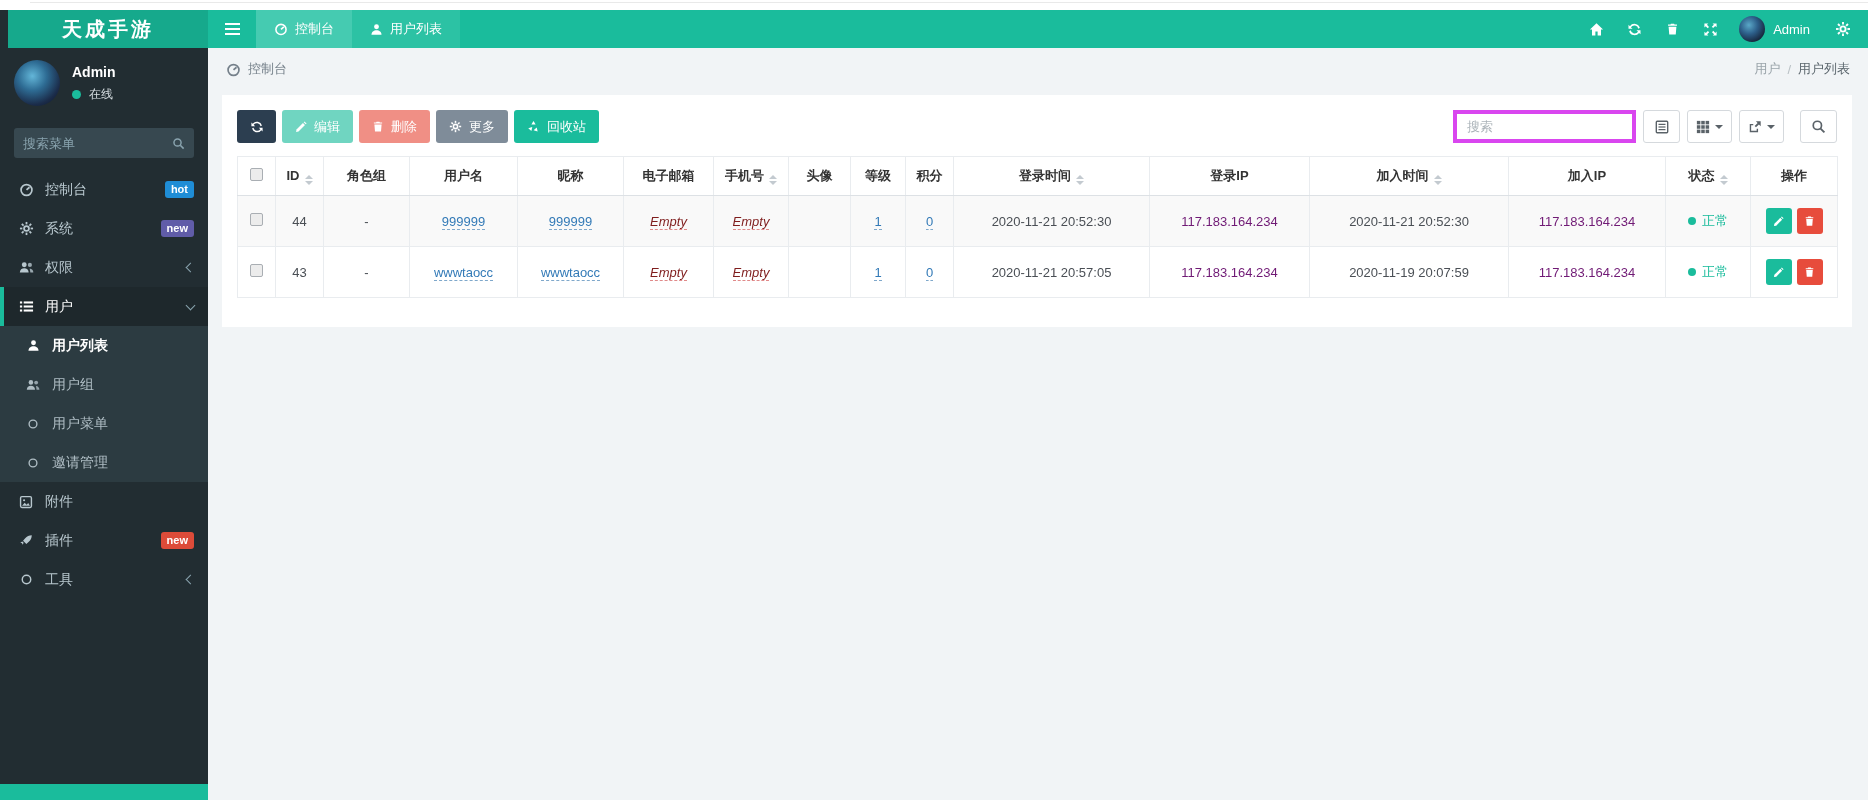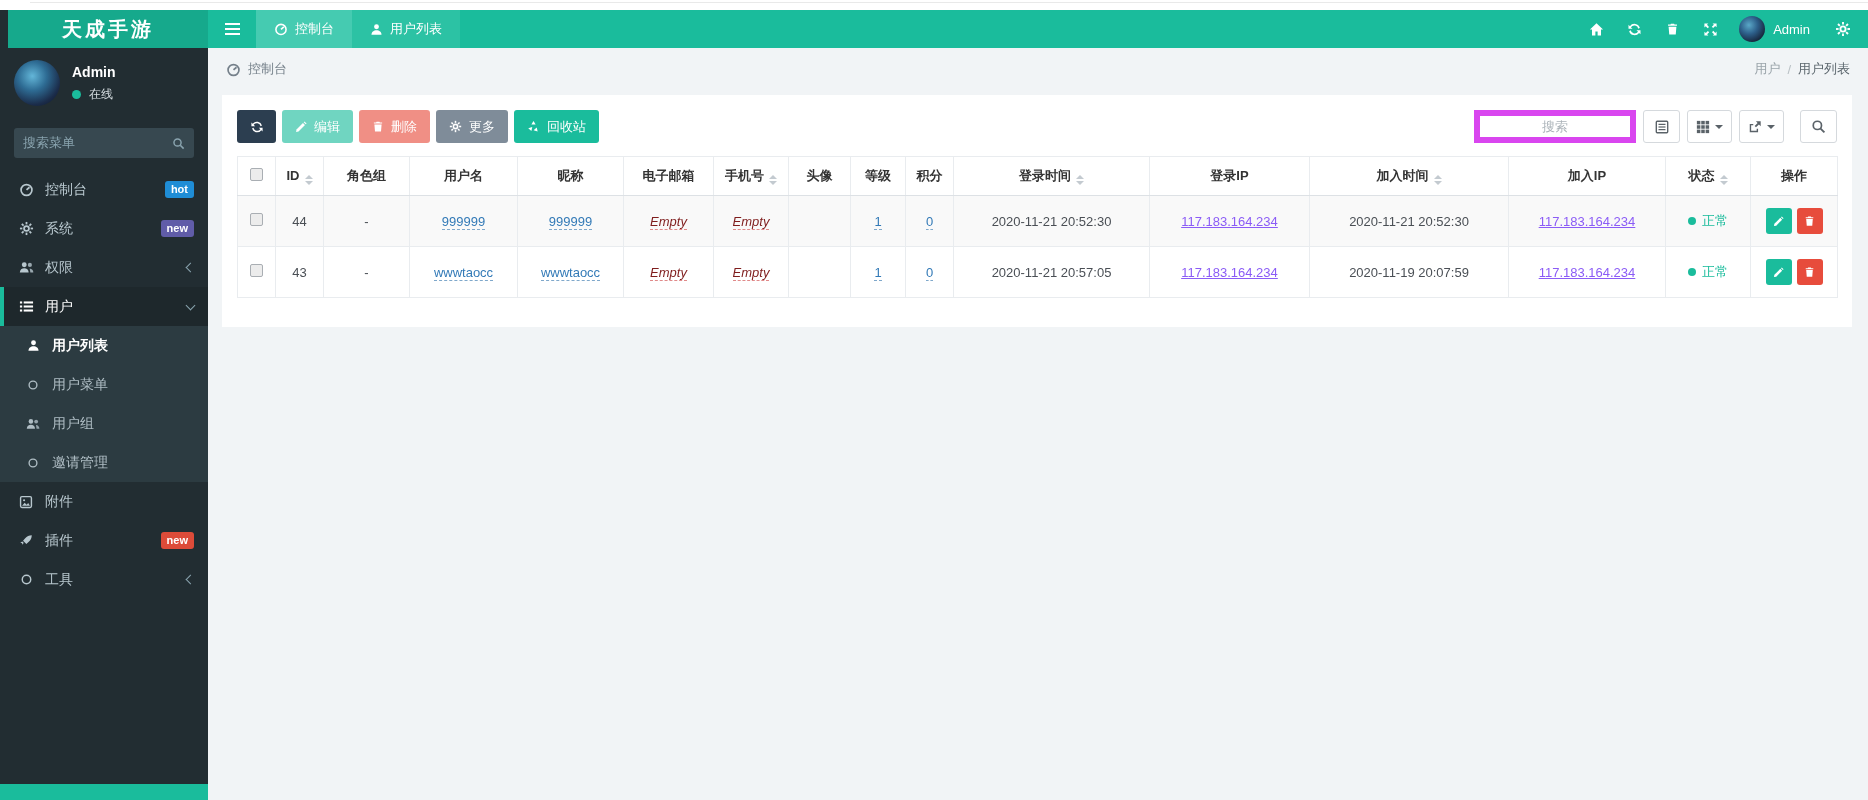--- a/index.html
+++ b/index.html
@@ -32,21 +32,21 @@
   
   .sidebar { position:absolute; top:48px; left:0; bottom:16px; width:208px; background:#222d32; color:#b8c7ce; }
   .sidebar-bottom-strip { position:absolute; left:0; bottom:0; width:208px; height:16px; background:#1abc9c; }
   .user-panel { display:flex; gap:12px; padding:12px 14px 10px; align-items:center; }
   .sb-avatar { width:46px; height:46px; border-radius:50%; flex:none;
     background:radial-gradient(circle at 40% 35%, #63b6d8 0%, #2e6c94 35%, #1b2c4a 70%, #0b121e 100%); }
   .sb-name { color:#fff; font-weight:bold; font-size:14px; margin-bottom:6px; }
   .sb-status { display:flex; align-items:center; gap:8px; font-size:12px; color:#d9e0e4; }
   .dot { width:9px; height:9px; border-radius:50%; background:#1abc9c; display:inline-block; }
   .sb-search { margin:12px 14px 12px; height:30px; background:#374850; border-radius:3px; display:flex; align-items:center; padding:0 9px; }
-  .sb-search input { flex:1; background:transparent; border:none; outline:none; color:#ccc; font-size:13px; font-family:Liberation Serif, serif; min-width:0; }
+  .sb-search input { flex:1; background:transparent; border:none; outline:none; color:#ccc; font-size:13px; font-family:Liberation Sans, sans-serif; min-width:0; }
   .sb-search input::placeholder { color:#8aa4af; }
   .sb-search .icon { color:#8aa4af; cursor:pointer; }
   .menu { list-style:none; }
   .mi { height:39px; display:flex; align-items:center; gap:10px; padding:0 14px 0 17px; font-size:14px; cursor:pointer; }
   .mi .icon { width:18px; display:flex; justify-content:center; color:#b8c7ce; }
   .mi-active { background:#1e282c; border-left:4px solid #1abc9c; padding-left:13px; color:#fff; }
   .mi-active .icon { color:#fff; }
   .badge { margin-left:auto; font-size:11px; font-weight:bold; color:#fff; padding:2px 6px; border-radius:3px; line-height:1.2; }
   .badge-hot { background:#1f8dd6; }
   .badge-purple { background:#605ca8; }
@@ -73,39 +73,39 @@
 
   .toolbar { display:flex; align-items:center; gap:6px; margin-bottom:13px; }
   .btn { height:33px; border:none; border-radius:3px; color:#fff; font-size:13px; display:inline-flex; align-items:center; gap:7px; padding:0 13px; cursor:pointer; font-family:inherit; }
   .btn .icon { display:flex; }
   .btn-refresh { background:#2c3e50; width:39px; justify-content:center; padding:0; }
   .btn-edit { background:#1abc9c; opacity:.62; }
   .btn-del { background:#e74c3c; opacity:.62; }
   .btn-more { background:#7f8c99; }
   .btn-recycle { background:#1abc9c; }
   .tb-right { margin-left:auto; display:flex; align-items:center; gap:7px; }
-  .search-box { width:162px; height:33px; border:6px solid #d946ef; background:#fff; padding:0 10px; font-size:13px; color:#555; font-family:inherit; outline:none;text-align:center; }
+  .search-box { width:183px; height:33px; border:4px solid #d946ef; background:#fff; padding:0 10px; font-size:13px; color:#555; font-family:inherit; outline:none; }
   .search-box::placeholder { color:#aab2b8; }
   .wbtn { height:33px; min-width:37px; background:#fff; border:1px solid #d5d9dd; border-radius:3px; color:#5a6268; display:inline-flex; align-items:center; justify-content:center; gap:5px; padding:0 8px; cursor:pointer; }
   .wbtn-search { margin-left:9px; }
   .caret { width:0; height:0; border-left:4px solid transparent; border-right:4px solid transparent; border-top:4px solid #5a6268; display:inline-block; }
 
   
   table { width:100%; border-collapse:collapse; table-layout:fixed; font-size:13px; }
   th, td { border:1px solid #e9ecef; text-align:center; vertical-align:middle; overflow:hidden; white-space:nowrap;margin-top:40px; }
   th { font-weight:bold; color:#333; padding:10px 4px; background:#fff; border-bottom:1px solid #dde1e5; }
   td { padding:12px 4px; color:#4a4f55; }
   tr.striped td { background:#f9f9f9; }
   .sorter { display:inline-flex; flex-direction:column; gap:2px; margin-left:5px; vertical-align:1px; }
   .sorter i { width:0; height:0; border-left:4px solid transparent; border-right:4px solid transparent; display:block; }
   .sorter .up { border-bottom:4px solid #c3cad0; }
   .sorter .dn { border-top:4px solid #c3cad0; }
   .link { color:#337ab7; text-decoration:none; border-bottom:1px dashed #7fa8cb; cursor:pointer; }
   .empty { color:#7f1d1d; font-style:italic; border-bottom:1px dashed #e08a8a; cursor:pointer; }
-  .ip { color:#8b5cf6;text-decoration:underline; }
+  .ip { color:#701a75; }
   .status { color:#1abc9c; display:inline-flex; align-items:center; gap:6px; }
   .status .dot { width:8px; height:8px; }
   .cb { width:13px; height:13px; border:1px solid #a9aeb3; background:#ececec; border-radius:2px; display:inline-block; cursor:pointer; }
   .ops { display:flex; gap:5px; justify-content:center; }
   .mini { width:26px; height:26px; border:none; border-radius:3px; color:#fff; display:inline-flex; align-items:center; justify-content:center; cursor:pointer; }
   .mini-edit { background:#1abc9c; }
   .mini-del { background:#e74c3c; }
 
   .summary { margin-top:15px; color:#676b70; font-size:13px; }
 </style>
@@ -263,36 +263,36 @@
           <span class="icon">
             <svg width="13" height="13" viewBox="0 0 16 16" fill="currentColor">
                 <circle cx="8" cy="4.6" r="3"></circle>
                 <path d="M1.8 14.6c0-3.5 2.8-5.6 6.2-5.6s6.2 2.1 6.2 5.6z"></path>
               </svg>
           </span>
           <span>用户列表</span>
         </li>
         <li class="smi">
           <span class="icon">
-            <svg width="12" height="12" viewBox="0 0 16 16">
-                <circle cx="8" cy="8" r="5.2" fill="none" stroke="currentColor" stroke-width="1.8"></circle>
-              </svg>
-          </span>
-          <span>用户菜单</span>
-        </li>
-        <li class="smi">
-          <span class="icon">
             <svg width="14" height="14" viewBox="0 0 16 16" fill="currentColor">
                 <circle cx="5.6" cy="5" r="2.6"></circle>
                 <path d="M.9 13.4c0-2.9 2.1-4.5 4.7-4.5s4.7 1.6 4.7 4.5z"></path>
                 <circle cx="11.6" cy="5.2" r="2.2" opacity=".8"></circle>
                 <path d="M11.4 9c2.3.2 3.9 1.8 3.9 4.4h-3.2" opacity=".8"></path>
               </svg>
           </span>
           <span>用户组</span>
+        </li>
+        <li class="smi">
+          <span class="icon">
+            <svg width="12" height="12" viewBox="0 0 16 16">
+                <circle cx="8" cy="8" r="5.2" fill="none" stroke="currentColor" stroke-width="1.8"></circle>
+              </svg>
+          </span>
+          <span>用户菜单</span>
         </li>
         <li class="smi">
           <span class="icon">
             <svg width="12" height="12" viewBox="0 0 16 16">
                 <circle cx="8" cy="8" r="5.2" fill="none" stroke="currentColor" stroke-width="1.8"></circle>
               </svg>
           </span>
           <span>邀请管理</span>
         </li>
       </ul>

